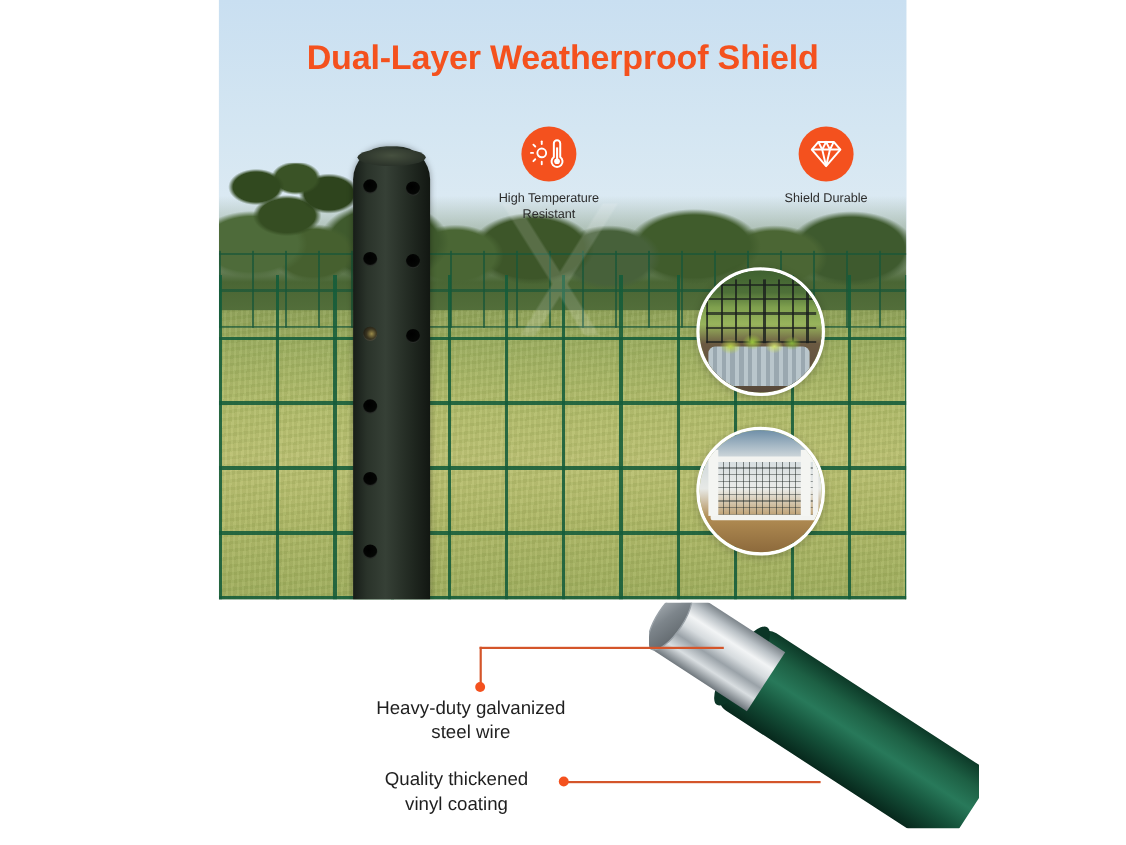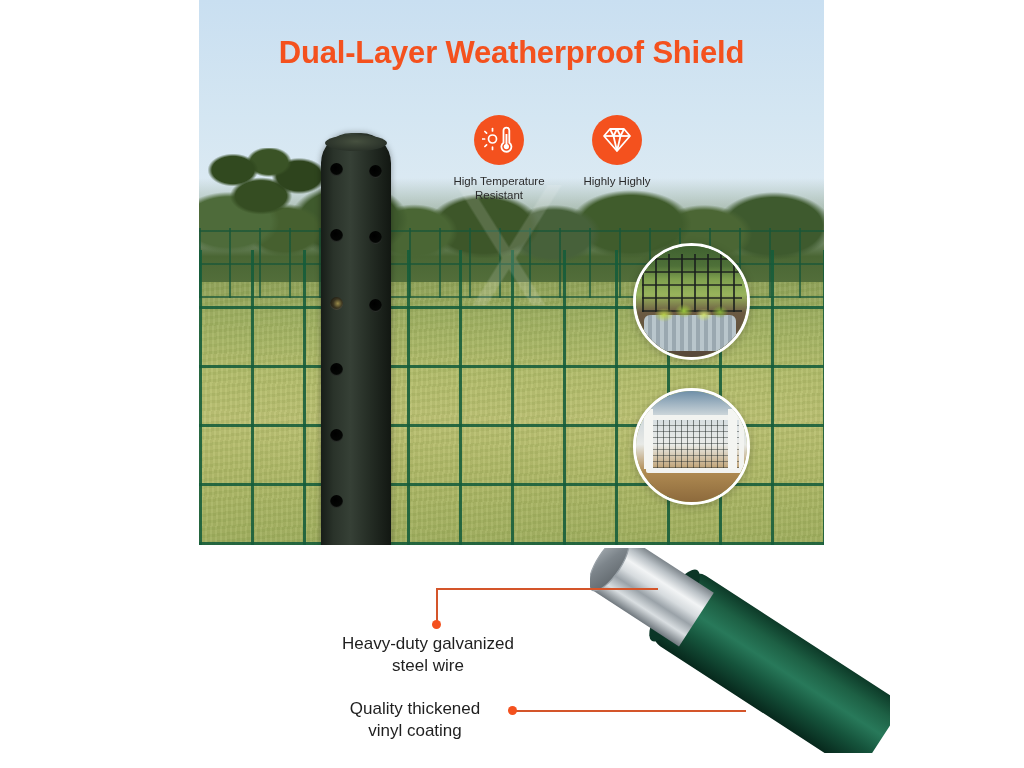--- a/index.html
+++ b/index.html
@@ -152,21 +152,21 @@
     position: absolute; left: 199px; top: 35px; width: 625px;
     text-align: center;
     font-size: 31px; font-weight: bold; letter-spacing: -0.2px;
     color: #F4511E;
     white-space: nowrap;
   }
 
   
   .features {
     position: absolute; left: 440px; top: 115px; width: 370px;
-    display: flex; align-items: flex-start;
+    display: flex; justify-content: space-between; align-items: flex-start;
   }
   .feature { width: 118px; text-align: center; }
   .fcircle {
     width: 50px; height: 50px; border-radius: 50%;
     background: #F4511E; margin: 0 auto 9px auto;
     display: flex; align-items: center; justify-content: center;
   }
   .flabel {
     font-size: 11.5px; color: #2b2b2b; line-height: 1.25;
   }
@@ -264,21 +264,21 @@
           <g stroke="#fff" stroke-width="1.8" fill="none" stroke-linejoin="round">
             <path d="M4 13 L10 6 L24 6 L30 13 L17 28 Z"></path>
             <path d="M4 13 H30"></path>
             <path d="M10 6 L13.5 13 L17 28"></path>
             <path d="M24 6 L20.5 13 L17 28"></path>
             <path d="M13.5 13 L17 6 L20.5 13"></path>
           </g>
         </svg>
       </div>
       <div class="flabel">
-        <div>Highly Highly</div>
+        <div>Shield Durable</div>
       </div>
     </div>
 
   </div>
 
   <div class="wire">
     <svg width="300" height="205" viewBox="0 0 300 205">
       <defs>
         <linearGradient id="chrome" x1="0" y1="0" x2="0" y2="1">
           <stop offset="0%" stop-color="#7d858b"></stop>

